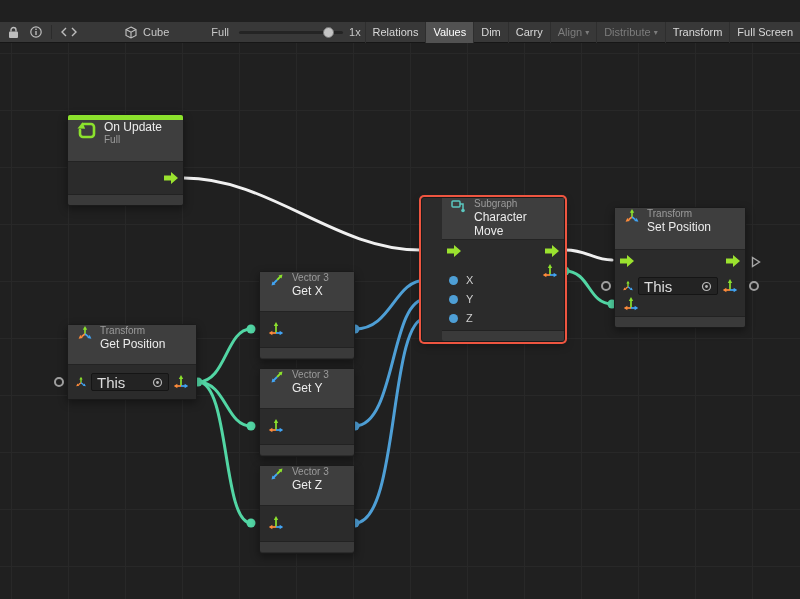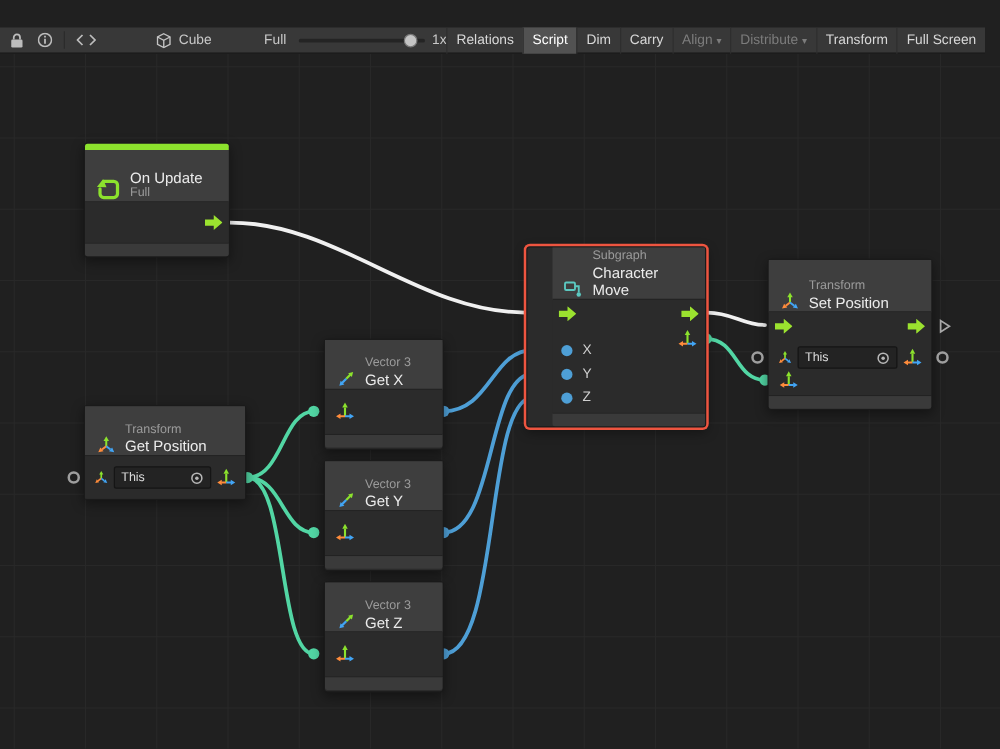--- a/index.html
+++ b/index.html
@@ -10,21 +10,21 @@
   
   .tabbar { position:absolute; top:0; left:0; right:0; height:22px; background:#191919;
             display:flex; align-items:stretch; z-index:6; }
   .tab { display:flex; align-items:center; gap:6px; background:#383838; padding:0 14px 0 8px;
          font-size:11.5px; color:#e2e2e2; }
   .win-controls { margin-left:auto; display:flex; align-items:center; gap:12px; padding-right:10px;
                   color:#bdbdbd; }
   .win-controls span { cursor:default; line-height:1; }
 
   
-  .toolbar { position:absolute; top:22px; left:0; right:12px; height:21px; background:#383838;
+  .toolbar { position:absolute; top:22px; left:0; right:0; height:21px; background:#383838;
              border-bottom:1px solid #161616; display:flex; align-items:center; z-index:6;
              font-size:11px; color:#cfcfcf; }
   .tb-ic { display:inline-flex; align-items:center; }
   .tb-sep { width:1px; height:14px; background:#2b2b2b; margin:0 9px; }
   .tb-label { color:#c8c8c8; }
   .ztrack { width:104px; height:3px; background:#242424; border-radius:2px; position:relative;
             margin:0 6px 0 10px; }
   .zknob { position:absolute; left:84px; top:-4px; width:11px; height:11px; border-radius:50%;
            background:#c4c4c4; border:1px solid #777; }
   .tb-buttons { margin-left:auto; display:flex; align-items:stretch; height:21px; }
@@ -46,36 +46,36 @@
   .w-white { fill:none; stroke:#f0f0f0; stroke-width:3; stroke-linecap:round; }
   .w-teal  { fill:none; stroke:#52d6a4; stroke-width:3; stroke-linecap:round; }
   .w-blue  { fill:none; stroke:#4e9fd6; stroke-width:3; stroke-linecap:round; }
   .d-teal { fill:#52d6a4; } .d-blue { fill:#4e9fd6; }
 
   
   .node { position:absolute; z-index:2; background:#2b2b2b; border:1px solid #1a1a1a;
           border-radius:3px; box-shadow:0 3px 9px rgba(0,0,0,.4); }
   .node.selected { box-shadow:0 0 0 2px #ee5540, 0 3px 9px rgba(0,0,0,.4);padding-left:20px; }
   .strip { height:5px; background:#8ce22d; border-radius:2px 2px 0 0; }
-  .node-header { display:flex; align-items:flex-end; gap:7px; padding:0 9px; background:#3e3e3e;
+  .node-header { display:flex; align-items:flex-start; gap:7px; padding:0 9px; background:#3e3e3e;
                  border-bottom:1px solid #232323; }
   .nh-sub   { font-size:10px; color:#9b9b9b; line-height:12px; }
   .nh-title { font-size:12px; color:#ececec; line-height:14px; }
   .node-body { position:relative; background:#2b2b2b; }
   .node-footer { height:11px; background:#3a3a3a; border-top:1px solid #222;
                  border-radius:0 0 2px 2px; }
   .ic { display:inline-flex; align-items:center; justify-content:center; flex:none; }
   .dot9 { width:9px; height:9px; border-radius:50%; flex:none; }
   .blue { background:#4e9fd6; }
   .ring9 { width:10px; height:10px; border-radius:50%; border:2px solid #9e9e9e; }
   .ghost { position:absolute; }
   .prow { position:absolute; left:7px; display:flex; align-items:center; gap:8px; height:9px; }
   .plabel { font-size:11px; color:#cfcfcf; line-height:9px; }
   .field { display:flex; align-items:center; gap:3px; background:#232323; border:1px solid #151515;
-           border-radius:2px; height:18px; padding:0 5px; color:#dcdcdc; font-size:10px;
+           border-radius:2px; height:18px; padding:0 5px; color:#dcdcdc; font-size:15px;
            flex:1; min-width:0; }
   .garrow { position:absolute; }
 </style>
 </head>
 <body>
 
 <div class="root">
 
   <div class="canvas"></div>
 
@@ -425,21 +425,21 @@
     <span class="tb-label" style="margin-left:42px">Full</span>
     <div class="ztrack">
       <div class="zknob"></div>
     </div>
     <span class="tb-label">1x</span>
     <div class="tb-buttons">
       <div class="tbtn">
           <span>Relations</span>
         </div>
       <div class="tbtn active">
-          <span>Script</span>
+          <span>Values</span>
         </div>
       <div class="tbtn">
           <span>Dim</span>
         </div>
       <div class="tbtn">
           <span>Carry</span>
         </div>
       <div class="tbtn disabled">
         <span>Align</span>
           <span class="caret">▾</span>

